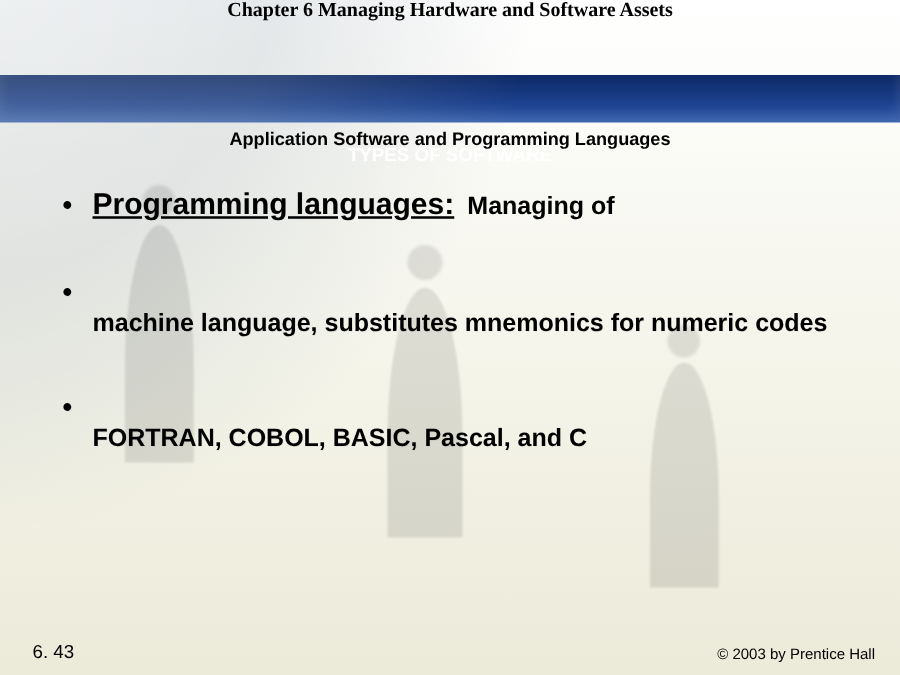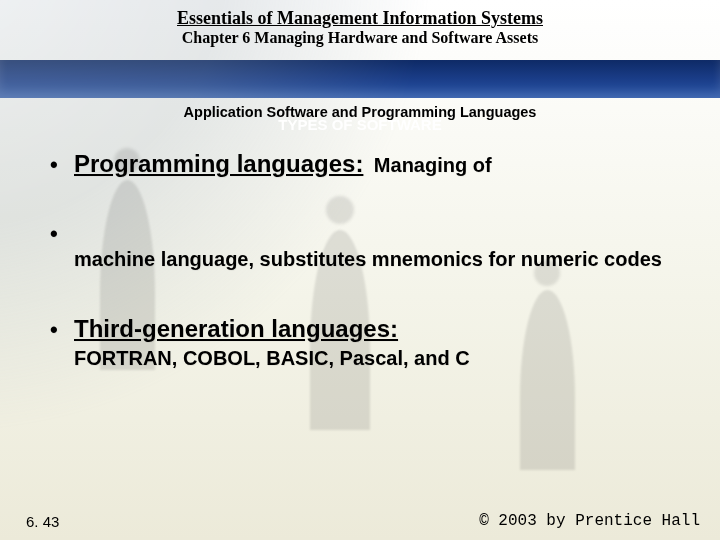--- a/index.html
+++ b/index.html
@@ -138,41 +138,40 @@
     bottom: 10px;
     left: 26px;
     font-family: Arial, Helvetica, sans-serif;
     font-size: 15px;
     color: #000;
   }
   .copyright {
     position: absolute;
     bottom: 10px;
     right: 20px;
-    font-family: Liberation Mono, monospace;
-    font-size: 16px;
+    font-family: Liberation Sans, sans-serif;
+    font-size: 12px;
     color: #000;
   }
 </style>
 </head>
 <body>
 
 <div class="slide">
 
   <div class="bg-decor">
     <div class="globe-band"></div>
     <div class="globe-arc"></div>
     <div class="silhouette sil1"></div>
     <div class="silhouette sil2"></div>
     <div class="silhouette sil3"></div>
   </div>
 
   <div class="content">
 
-    <div class="title-line1">Essentials of Management Information Systems</div>
     <div class="title-line2">Chapter 6 Managing Hardware and Software Assets</div>
 
     <div class="section-title">TYPES OF SOFTWARE</div>
     <div class="subsection">Application Software and Programming Languages</div>
 
     <div class="bullets">
 
       <div class="bullet">
         <div class="lead-row">
           <span class="dot">•</span>
@@ -186,24 +185,20 @@
       <div class="bullet">
         <div class="lead-row">
           <span class="dot">•</span>
         </div>
         <div class="desc-block">machine language, substitutes mnemonics for numeric codes</div>
       </div>
 
       <div class="bullet">
         <div class="lead-row">
           <span class="dot">•</span>
-          <span>
-            <span class="term">Third-generation languages:</span>
-            <span class="desc-inline"></span>
-          </span>
         </div>
         <div class="desc-block">FORTRAN, COBOL, BASIC, Pascal, and C</div>
       </div>
 
     </div>
 
     <div class="slide-number">6. 43</div>
     <div class="copyright">© 2003 by Prentice Hall</div>
 
   </div>

